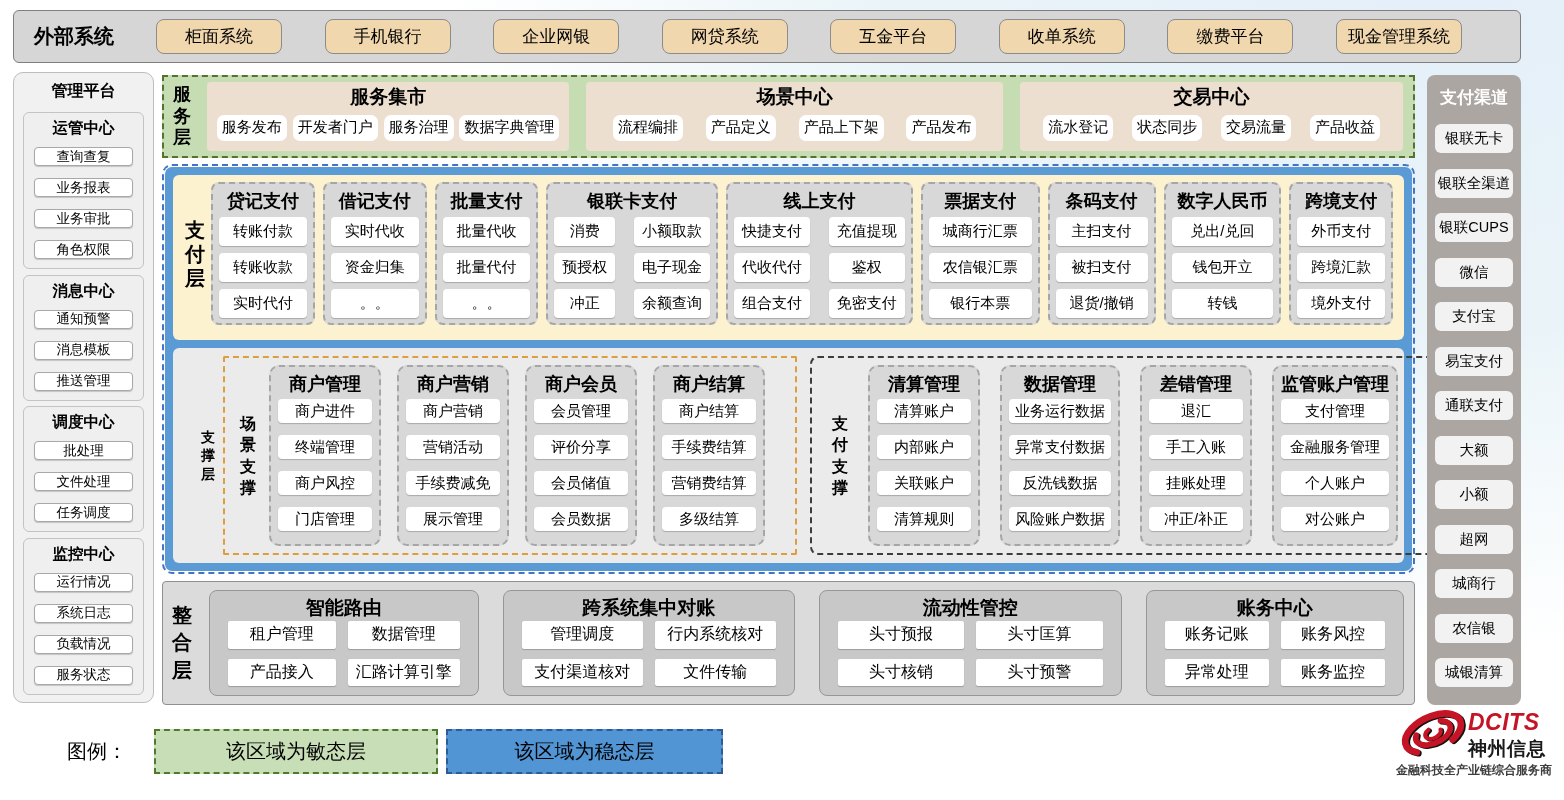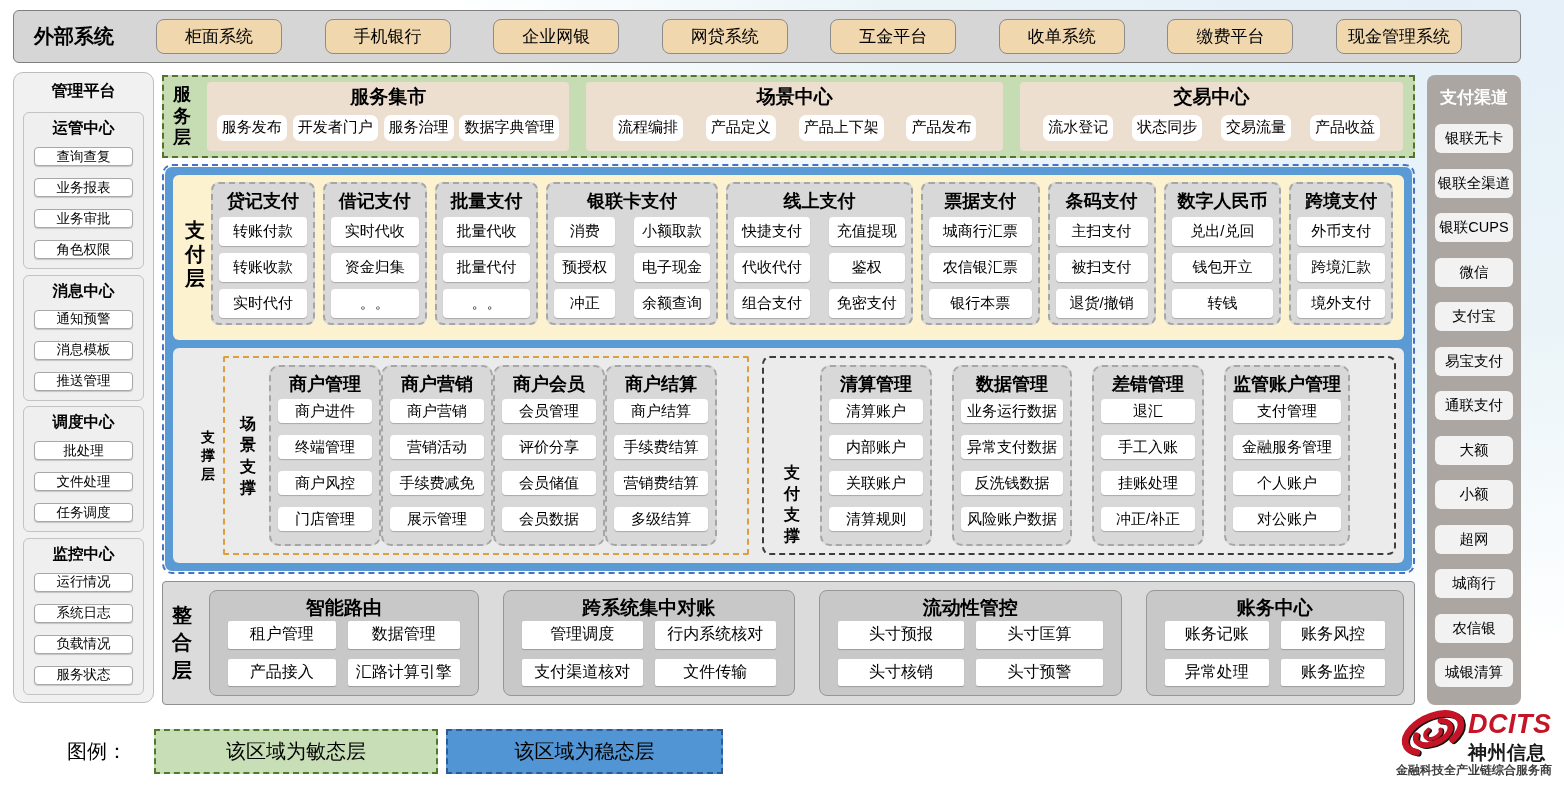--- a/index.html
+++ b/index.html
@@ -119,22 +119,22 @@
     background: #ebebeb; border-radius: 6px; flex: 1;
     display: flex; padding: 8px 12px 8px 8px;
   }
   .sup-area > .vlabel { width: 30px; font-size: 14px; line-height: 1.3; margin-left: 12px; }
   .sup-zones { flex: 1; display: flex; gap: 13px; }
   .sup-zone { display: flex; padding: 7px 8px; }
   .sup-zone.scene { flex: 553 1 0; border: 2px dashed #dd9e3e; border-radius: 2px; }
   .sup-zone.pay { flex: 615 1 0; border: 2px dashed #3c3c3c; border-radius: 8px; }
   .sup-zone > .vlabel { font-size: 16px; line-height: 1.32; }
   .sup-zone.scene > .vlabel { width: 30px; }
-  .sup-zone.pay > .vlabel { width: 40px; align-items: flex-end; }
-  .sup-zone.scene .sup-groups { gap: 0; padding-left: 6px; padding-right: 22px; }
+  .sup-zone.pay > .vlabel { width: 40px; }
+  .sup-zone.scene .sup-groups { gap: 16px; padding-left: 6px; padding-right: 22px; }
   .sup-zone.pay .sup-groups { gap: 20px; padding-left: 8px; padding-right: 36px; }
   .sup-groups { flex: 1; display: flex; }
   .sup-group {
     background: #d8d8d8; border: 2px dashed #a6a6a6; border-radius: 10px;
     flex: 1 1 auto; display: flex; flex-direction: column; padding: 0 7px;
     min-width: 112px;
   }
   .sup-title { font-size: 18px; font-weight: bold; text-align: center; height: 32px; line-height: 34px; white-space: nowrap; }
   .sup-items { display: flex; flex-direction: column; gap: 12px; }
   .sup-items .chip { height: 24px; font-size: 15px; padding: 0 6px; }
@@ -180,21 +180,21 @@
     height: 45px; display: flex; align-items: center; justify-content: center;
     font-size: 20px;
   }
   .legend-box.green { width: 284px; background: #c8deb6; border: 2px dashed #4f7a2e; margin-right: 8px; }
   .legend-box.blue { width: 277px; background: #5295d5; border: 2px dashed #2e5b97; }
 
   
   .logo { position: absolute; left: 1394px; top: 703px; width: 168px; height: 80px; }
   .logo-swirl { position: absolute; left: 3px; top: 3px; }
   .logo-text { position: absolute; left: 74px; top: 8px; }
-  .logo-brand { color: #c41425; font-size: 27px; font-weight: bold; font-style: italic; line-height: 1; letter-spacing: 0.5px; }
+  .logo-brand { color: #c41425; font-size: 23px; font-weight: bold; font-style: italic; line-height: 1; letter-spacing: 0.5px; }
   .logo-name { color: #1a1a1a; font-size: 19px; font-weight: bold; letter-spacing: 0.5px; line-height: 1; margin-top: 5px; white-space: nowrap; }
   .logo-tagline { position: absolute; left: 2px; top: 59px; width: 164px; color: #3d3d3d; font-size: 12px; font-weight: bold; white-space: nowrap; letter-spacing: 0; }
 </style>
 </head>
 <body>
 
 <div class="page">
 
   <header class="topbar">
     <div class="topbar-title">外部系统</div>

